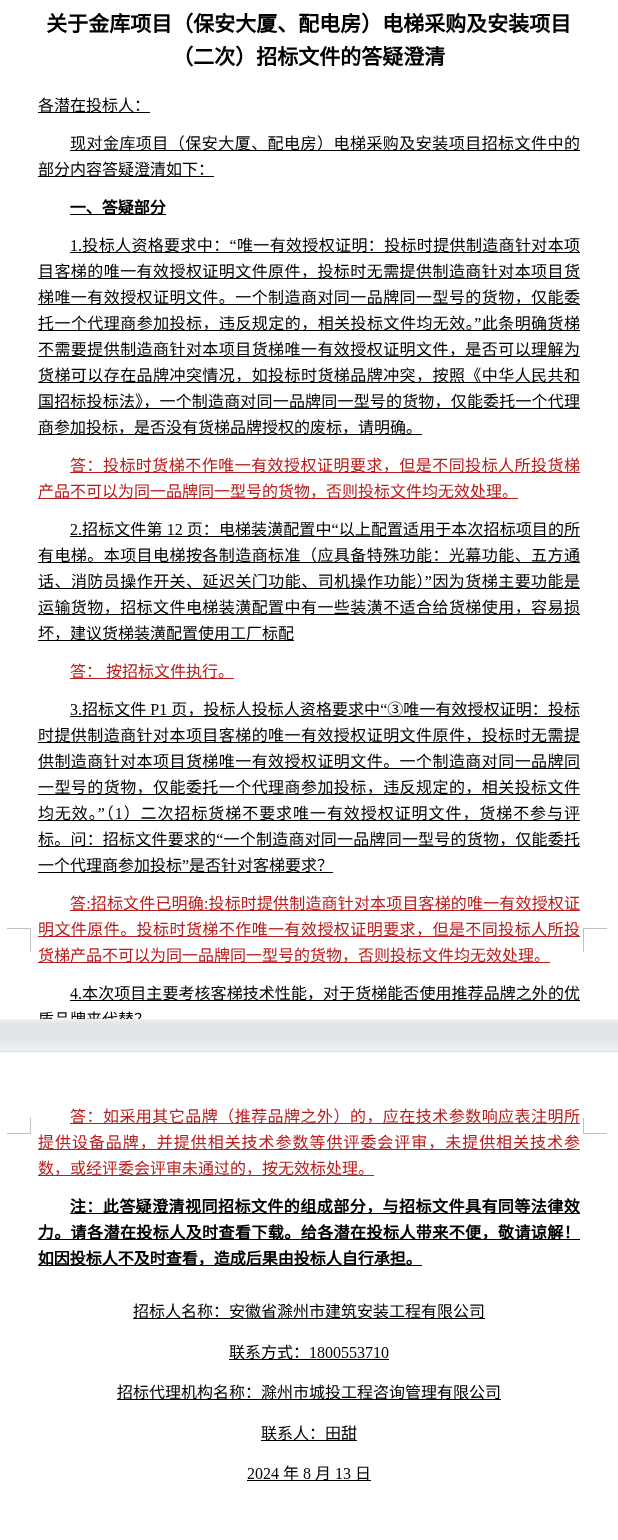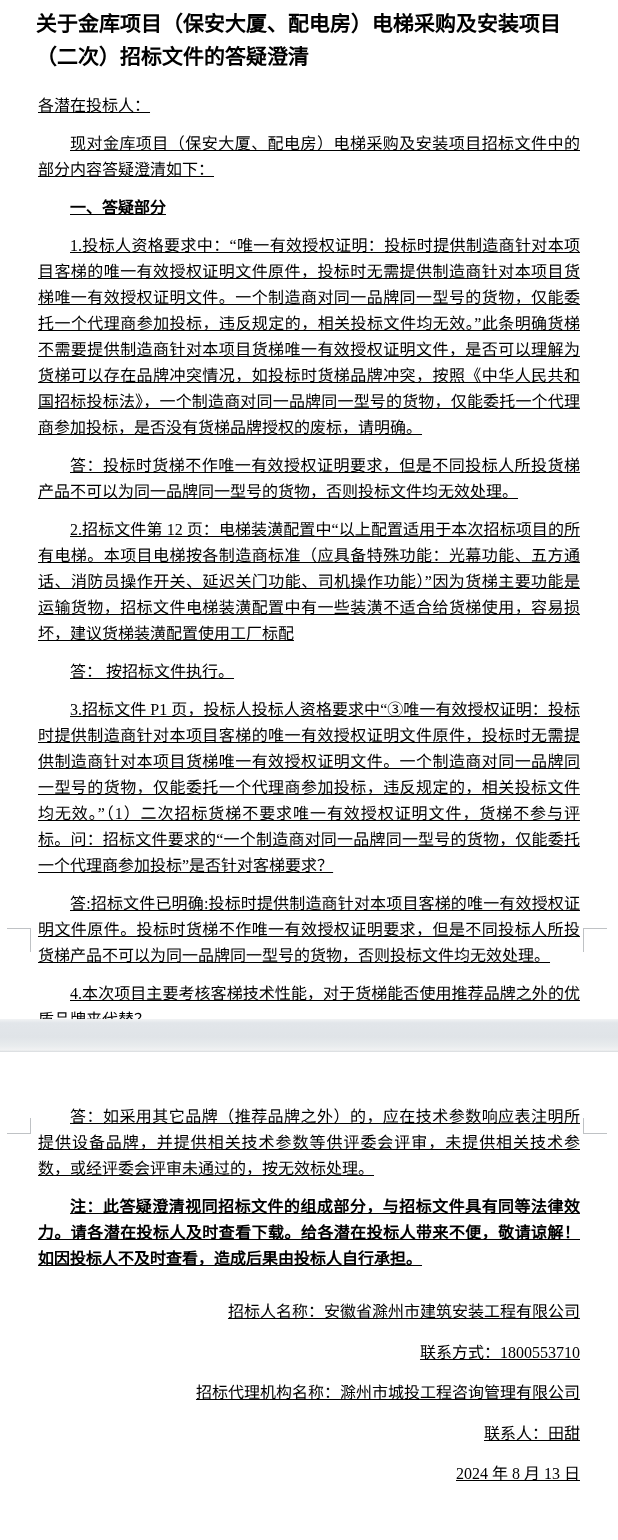--- a/index.html
+++ b/index.html
@@ -34,42 +34,42 @@
       #e2e6ea 12%,
       #e0e4e8 55%,
       #e9ecee 82%,
       #f1f2f3 94%,
       #d6dadd 100%);
   }
   h1.title {
     font-size: 21px;
     line-height: 33px;
     font-weight: bold;
-    text-align: left;
+    text-align: center;
     margin: 0 10px 19px 10px;
   }
   p, h2 {
     font-size: 16px;
     line-height: 26px;
     margin: 12px;
     text-align: justify;
     text-indent: 2em;
     text-decoration: underline;
   }
   h2.section-heading {
     font-weight: bold;
     font-size: 16px;
   }
   .no-indent { text-indent: 0; }
-  .answer { color: #000000; }
+  .answer { color: #b91c1c; }
   .note { font-weight: bold; }
   .footer { margin-top: 26px; }
   .footer p {
     text-indent: 0;
-    text-align: right;
+    text-align: center;
     line-height: 28.5px;
   }
   
   .mark {
     position: absolute;
     width: 23px;
     height: 23px;
     border: 0 solid #bfc2c5;
   }
   .mark-bl { left: 7px;  bottom: 67px; border-top-width: 1px; border-right-width: 1px; }

